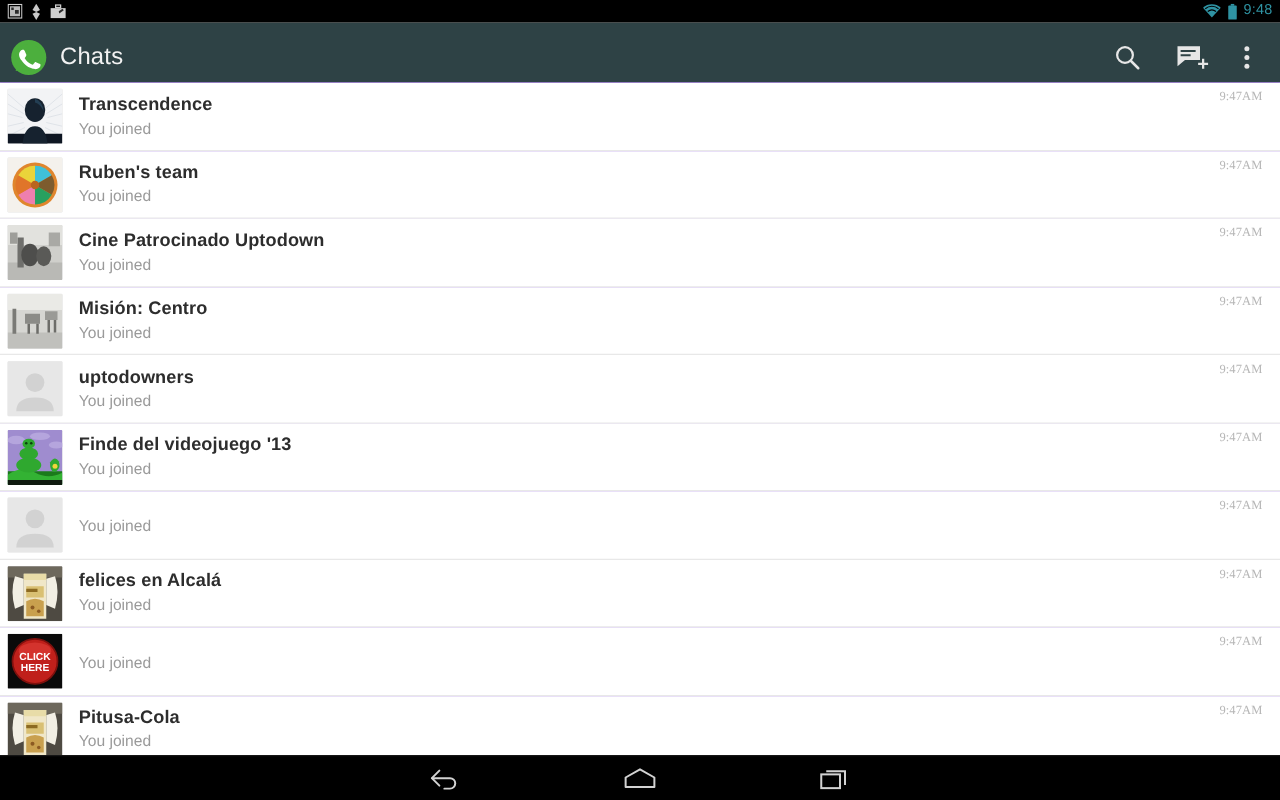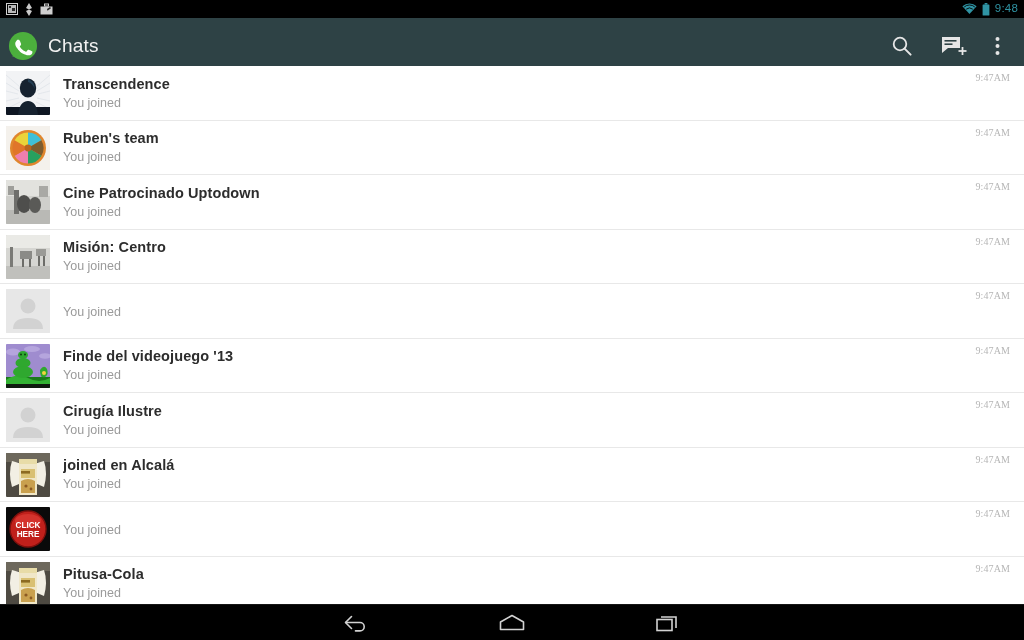--- a/index.html
+++ b/index.html
@@ -256,20 +256,21 @@
 
     <div class="row">
       <div class="avatar">
         <svg viewBox="0 0 44 44">
           <rect width="44" height="44" fill="#e7e7e7"></rect>
           <circle cx="22" cy="17" r="7.5" fill="#d2d2d2"></circle>
           <path d="M7 40 q0 -11 15 -11 q15 0 15 11 Z" fill="#d2d2d2"></path>
         </svg>
       </div>
       <div class="row-text">
+        <div class="row-title">uptodowners</div>
         <div class="row-sub">You joined</div>
       </div>
       <div class="row-time">9:47AM</div>
     </div>
 
     <div class="row">
       <div class="avatar">
         <svg viewBox="0 0 44 44">
           <rect width="44" height="44" fill="#9f8ccf"></rect>
           <ellipse cx="7" cy="8" rx="7" ry="3.4" fill="#b5a5dd"></ellipse>
@@ -296,21 +297,20 @@
 
     <div class="row">
       <div class="avatar">
         <svg viewBox="0 0 44 44">
           <rect width="44" height="44" fill="#e7e7e7"></rect>
           <circle cx="22" cy="17" r="7.5" fill="#d2d2d2"></circle>
           <path d="M7 40 q0 -11 15 -11 q15 0 15 11 Z" fill="#d2d2d2"></path>
         </svg>
       </div>
       <div class="row-text">
-        <div class="row-title">Cirugía Ilustre</div>
         <div class="row-sub">You joined</div>
       </div>
       <div class="row-time">9:47AM</div>
     </div>
 
     <div class="row">
       <div class="avatar">
         <svg viewBox="0 0 44 44">
           <rect width="44" height="44" fill="#4e4a42"></rect>
           <rect x="0" y="0" width="44" height="9" fill="#6d685c"></rect>
@@ -319,21 +319,21 @@
           <rect x="13" y="6" width="18" height="36" fill="#f0e7c8"></rect>
           <rect x="13" y="6" width="18" height="5" fill="#e8dca8"></rect>
           <rect x="15" y="16" width="14" height="9" fill="#d9c073"></rect>
           <rect x="15" y="18" width="9" height="2.6" fill="#8c6a22"></rect>
           <path d="M15 28 q7 -4 14 0 v12 H15 Z" fill="#c9a04e"></path>
           <circle cx="20" cy="33" r="1.6" fill="#8c5a22"></circle>
           <circle cx="25" cy="36" r="1.4" fill="#8c5a22"></circle>
         </svg>
       </div>
       <div class="row-text">
-        <div class="row-title">joined en Alcalá</div>
+        <div class="row-title">felices en Alcalá</div>
         <div class="row-sub">You joined</div>
       </div>
       <div class="row-time">9:47AM</div>
     </div>
 
     <div class="row">
       <div class="avatar">
         <svg viewBox="0 0 44 44">
           <rect width="44" height="44" fill="#0a0a0a"></rect>
           <circle cx="22" cy="22" r="18" fill="#c0201b"></circle>

